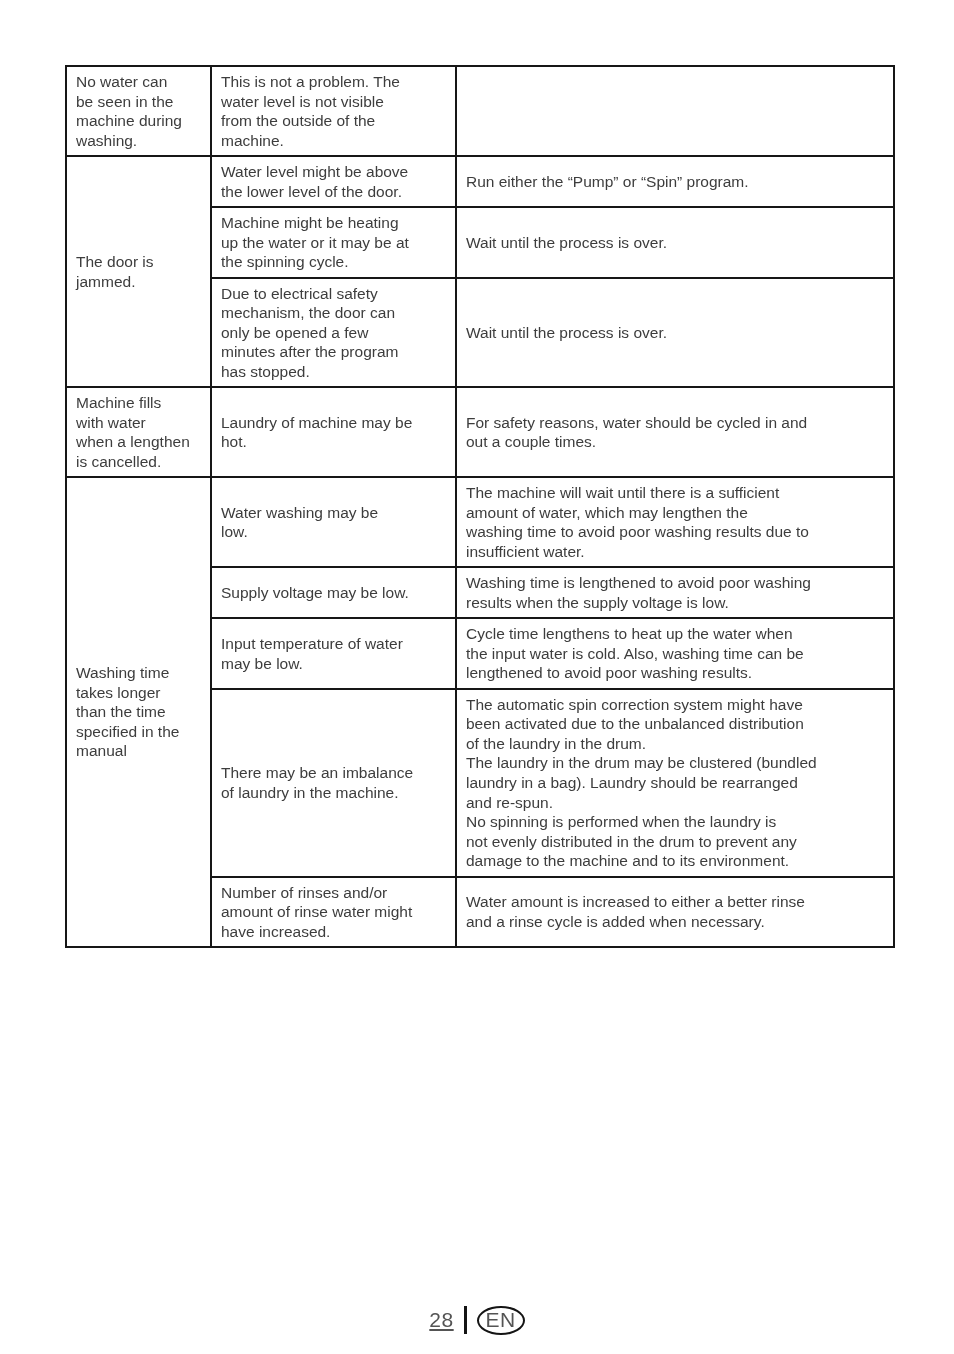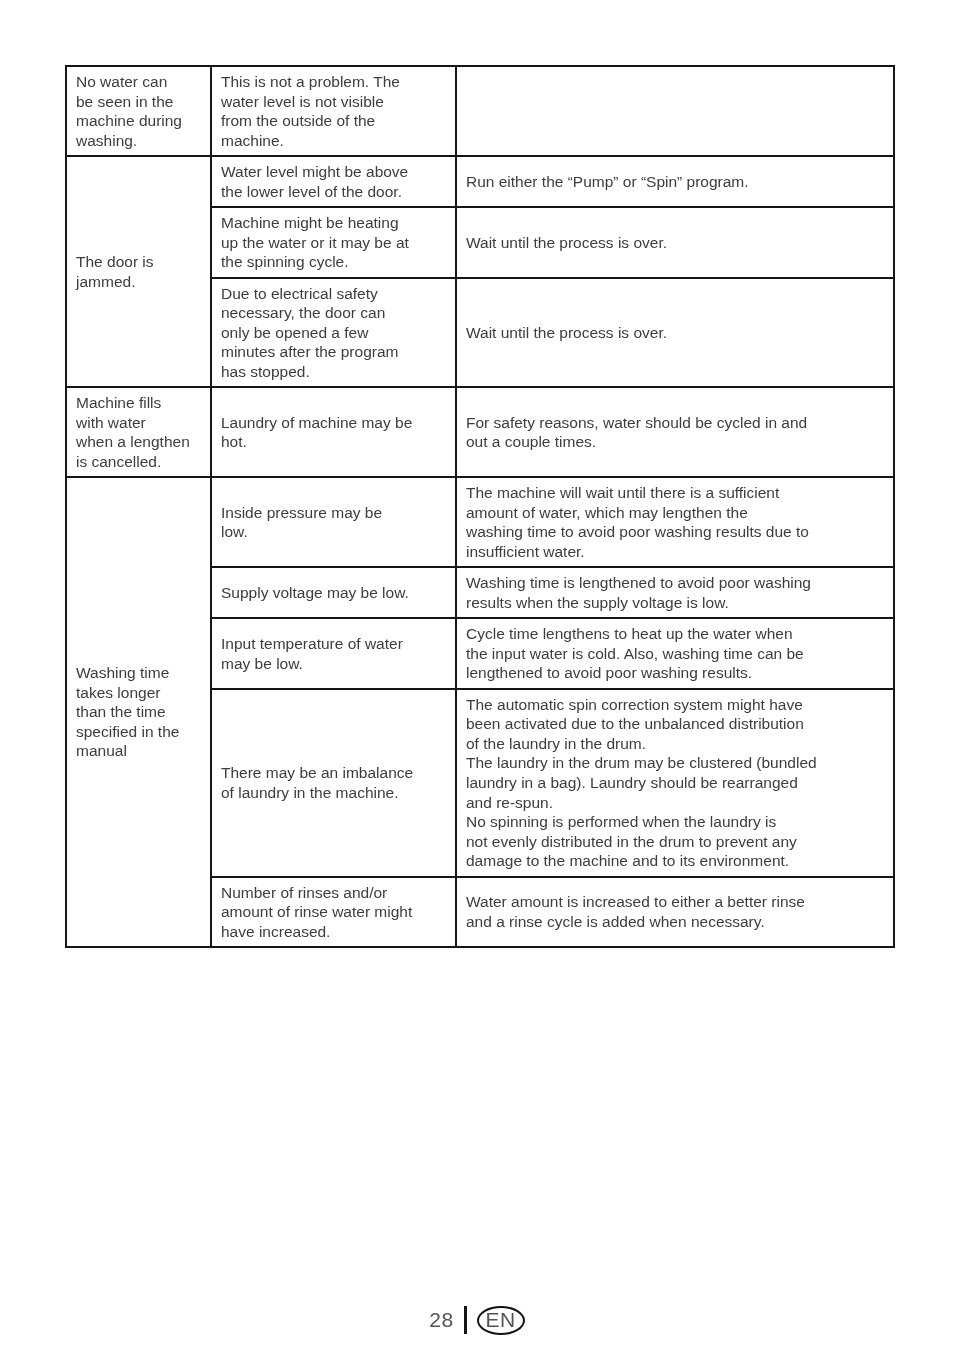--- a/index.html
+++ b/index.html
@@ -44,20 +44,21 @@
     height: 40px;
     display: flex;
     align-items: center;
     justify-content: center;
     gap: 10px;
   }
   .page-num {
     font-size: 21px;
     color: #545454;
     letter-spacing: 0.5px;
+    text-decoration: underline;
   }
   .footer-bar {
     width: 3px;
     height: 28px;
     background: #141414;
   }
   .lang-badge {
     box-sizing: border-box;
     min-width: 48px;
     height: 29px;
@@ -103,21 +104,21 @@
           <td class="solution">Run either the “Pump” or “Spin” program.</td>
         </tr>
         <tr>
           <td class="cause">Machine might be heating
 up the water or it may be at
 the spinning cycle.</td>
           <td class="solution">Wait until the process is over.</td>
         </tr>
         <tr>
           <td class="cause">Due to electrical safety
-necessary, the door can
+mechanism, the door can
 only be opened a few
 minutes after the program
 has stopped.</td>
           <td class="solution">Wait until the process is over.</td>
         </tr>
         <tr>
           <td class="problem" rowspan="1">Machine fills
 with water
 when a lengthen
 is cancelled.</td>
@@ -125,21 +126,21 @@
 hot.</td>
           <td class="solution">For safety reasons, water should be cycled in and
 out a couple times.</td>
         </tr>
         <tr>
           <td class="problem" rowspan="5">Washing time
 takes longer
 than the time
 specified in the
 manual</td>
-          <td class="cause">Inside pressure may be
+          <td class="cause">Water washing may be
 low.</td>
           <td class="solution">The machine will wait until there is a sufficient
 amount of water, which may lengthen the
 washing time to avoid poor washing results due to
 insufficient water.</td>
         </tr>
         <tr>
           <td class="cause">Supply voltage may be low.</td>
           <td class="solution">Washing time is lengthened to avoid poor washing
 results when the supply voltage is low.</td>

